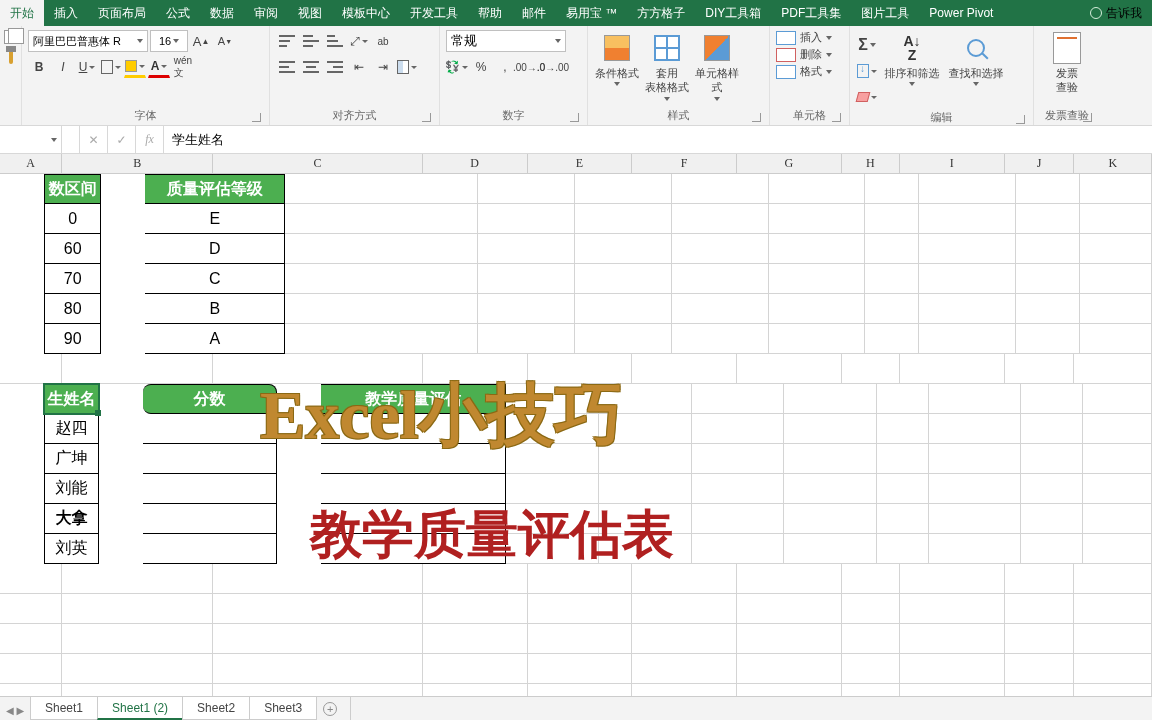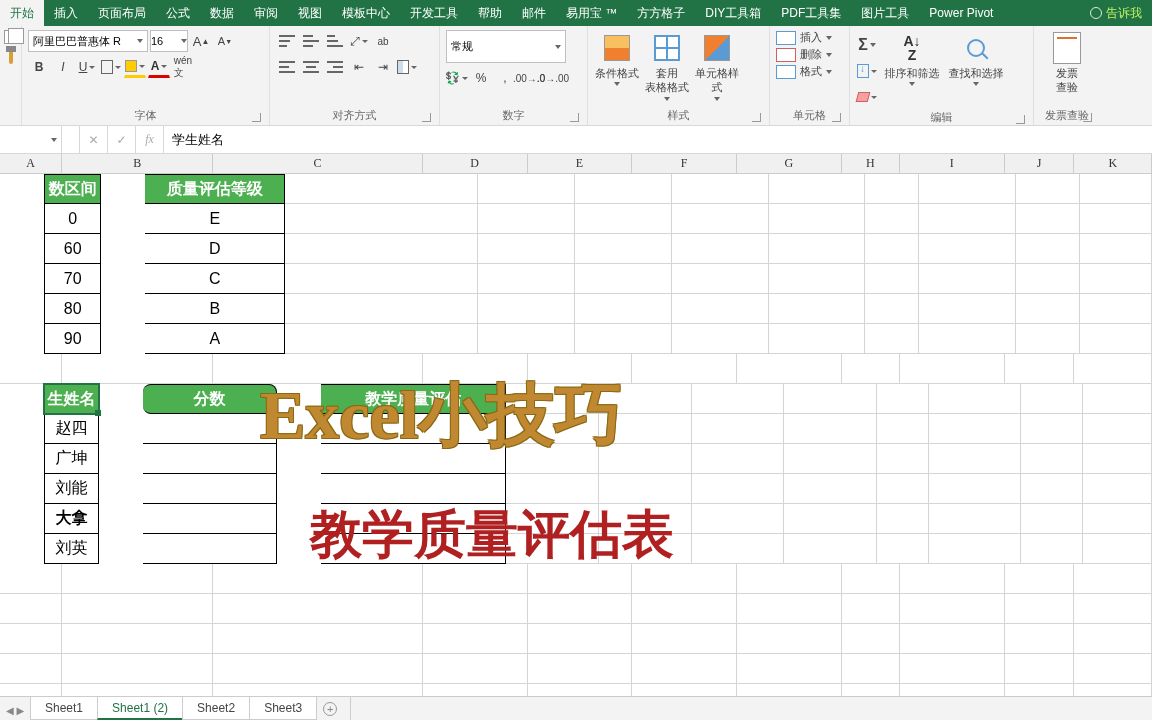--- a/index.html
+++ b/index.html
@@ -3,50 +3,50 @@
 <meta charset="utf-8">
 <style>
 * { margin:0; padding:0; box-sizing:border-box; font-family:"Microsoft YaHei","SimSun",sans-serif; }
 body { width:1152px; height:720px; background:#fff; overflow:hidden; position:relative; }
 
 
 .ribbon-tabs { height:26px; background:#217346; display:flex; align-items:stretch; color:#fff; font-size:12px; }
 .rtab { padding:0 10px; display:flex; align-items:center; cursor:pointer; }
 .rtab.active { background:#f3f3f3; color:#217346; }
 .rtab-spacer { flex:1; }
-.tell-me { display:flex; align-items:center; gap:4px; padding:0 10px; color:#bef264; }
+.tell-me { display:flex; align-items:center; gap:4px; padding:0 10px; color:#000000; }
 .bulb { width:12px; height:12px; border:1px solid #d4edda; border-radius:50%; position:relative; }
 
 
 .ribbon-body { height:100px; background:#f3f3f3; border-bottom:1px solid #d8d8d8; display:flex; }
 .rgroup { border-right:1px solid #e0e0e0; display:flex; flex-direction:column; padding:4px 6px 0; }
 .rgroup-content { flex:1; display:flex; align-items:flex-start; gap:4px; }
 .rgroup-label { text-align:center; font-size:11px; color:#666; padding:2px 0; position:relative; }
 .rgroup-label::after { content:""; position:absolute; right:2px; bottom:3px; width:8px; height:8px; border:1px solid #999; border-top:none; border-left:none; }
 
 
 .font-name { width:120px; height:22px; border:1px solid #c0c0c0; background:#fff; font-size:11px; padding:0 4px; display:flex; align-items:center; justify-content:space-between; }
-.font-size { width:38px; height:22px; border:1px solid #c0c0c0; background:#fff; font-size:11px; padding:0 0; display:flex; align-items:center; justify-content:space-between; }
+.font-size { width:38px; height:22px; border:1px solid #c0c0c0; background:#fff; font-size:11px; padding:0 8px; display:flex; align-items:center; justify-content:space-between; }
 .caret { width:0; height:0; border-left:3px solid transparent; border-right:3px solid transparent; border-top:4px solid #666; }
 .btn-row { display:flex; gap:2px; }
 .sbtn { width:22px; height:22px; display:flex; align-items:center; justify-content:center; font-size:12px; color:#444; cursor:pointer; border:1px solid transparent; }
 .sbtn.drop::after { content:""; margin-left:2px; width:0; height:0; border-left:3px solid transparent; border-right:3px solid transparent; border-top:3px solid #666; }
 .col-stack { display:flex; flex-direction:column; gap:2px; }
 
 
 .align-ico { width:16px; height:12px; display:flex; flex-direction:column; justify-content:space-between; }
 .align-ico span { height:2px; background:#666; display:block; }
 
 
 .bigbtn { width:46px; text-align:center; font-size:11px; color:#444; cursor:pointer; padding-top:2px; }
 .bigbtn .ico { width:32px; height:32px; margin:0 auto 2px; display:flex; align-items:center; justify-content:center; }
 .bigbtn .lbl { line-height:1.3; }
 
 
-.num-sel { width:120px; height:33px; border:1px solid #c0c0c0; background:#fff; font-size:11px; padding:0 4px; display:flex; align-items:center; justify-content:space-between; }
+.num-sel { width:120px; height:22px; border:1px solid #c0c0c0; background:#fff; font-size:13px; padding:0 4px; display:flex; align-items:center; justify-content:space-between; }
 
 
 .cell-ico { width:20px; height:14px; border:1px solid #5b9bd5; background:#fff; display:inline-block; position:relative; }
 
 
 .sigma { font-size:16px; font-weight:bold; color:#444; }
 .find-ico { width:18px; height:18px; border:2px solid #5b9bd5; border-radius:50%; position:relative; }
 .find-ico::after { content:""; position:absolute; width:8px; height:2px; background:#5b9bd5; transform:rotate(45deg); right:-6px; bottom:-2px; }
 
 

